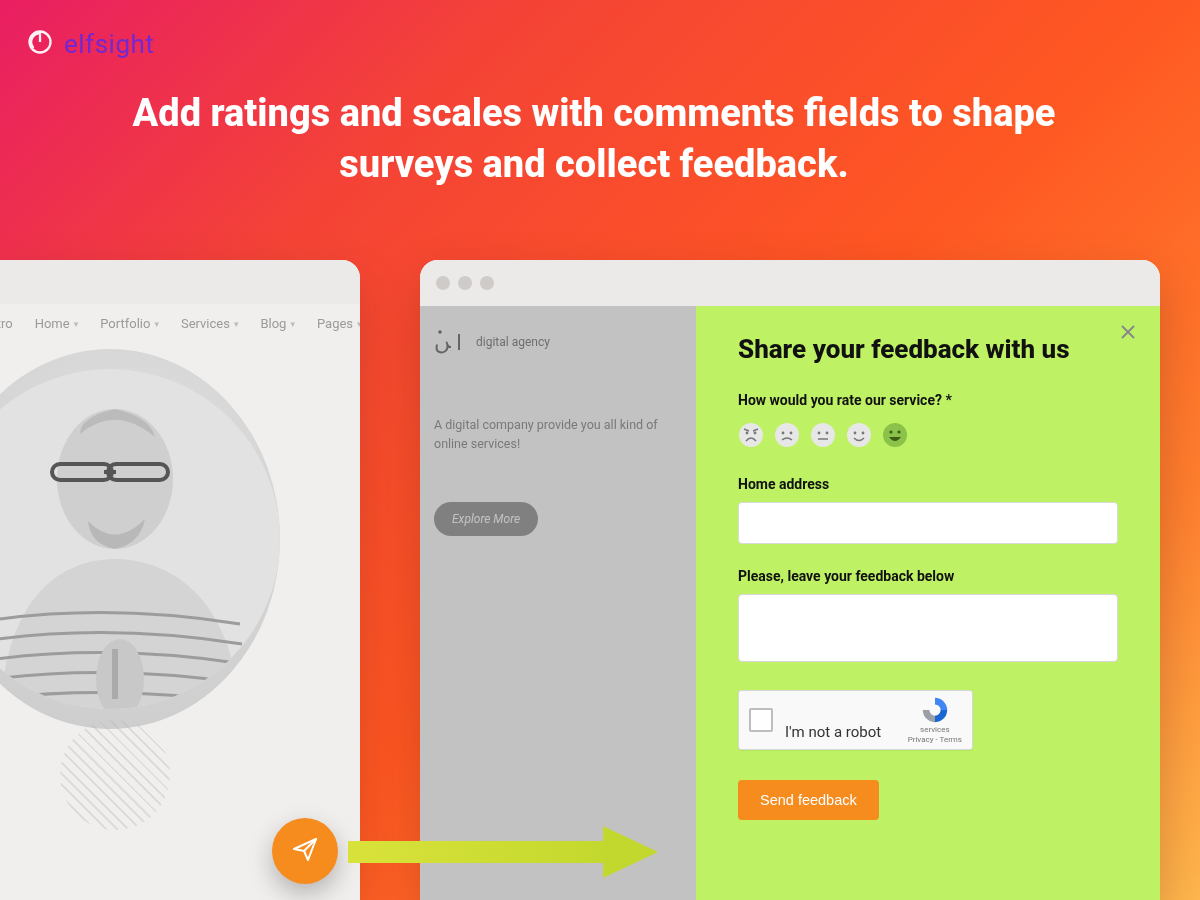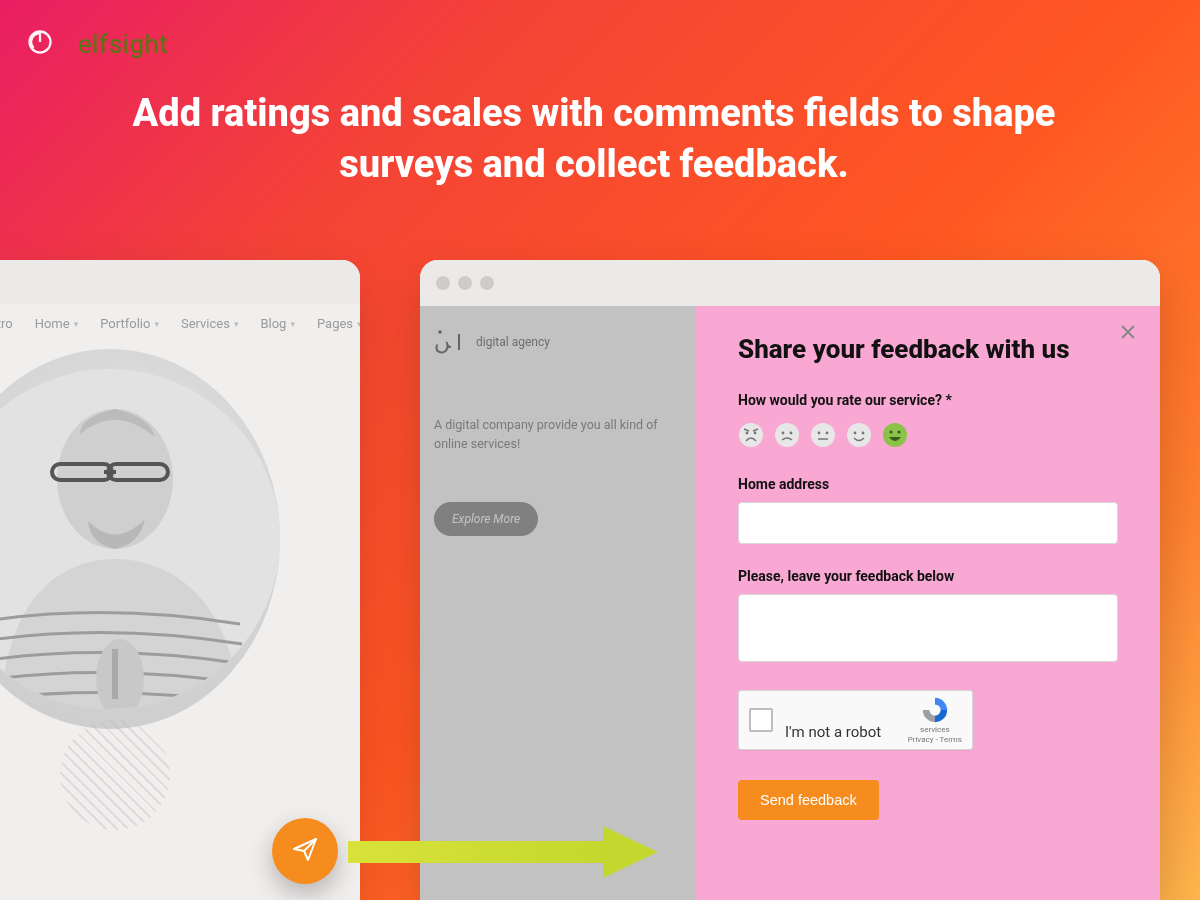--- a/index.html
+++ b/index.html
@@ -6,22 +6,22 @@
   html, body { width: 1200px; height: 900px; overflow: hidden; font-family: -apple-system, BlinkMacSystemFont, "Segoe UI", Roboto, Helvetica, Arial, sans-serif; }
   body {
     background: linear-gradient(135deg, #e91e63 0%, #f44336 25%, #ff5722 55%, #ff7e2e 80%, #ffb74d 100%);
     position: relative;
   }
 
   
   .logo {
     position: absolute;
     top: 28px; left: 26px;
-    display: flex; align-items: center; gap: 24px;
-    color: #4d7c0f; opacity: .95;
+    display: flex; align-items: center; gap: 10px;
+    color: #6d28d9; opacity: .95;
   }
   .logo svg { width: 28px; height: 28px; }
   .logo-text { font-size: 26px; font-weight: 400; letter-spacing: .5px; }
 
   
   .headline {
     position: absolute;
     top: 88px; left: 0; right: 12px;
     text-align: center;
     color: #fff;
@@ -110,21 +110,21 @@
     display: inline-block; margin-top: 30px;
     background: #888; color: #fff; font-size: 12px;
     padding: 10px 18px; border-radius: 20px; font-style: italic;
   }
 
   
   .form-col {
     flex: 1;
     padding: 28px 42px 20px 42px;
     position: relative;
-    background: #f9a8d4;
+    background: #bef264;
   }
   .close-x {
     position: absolute; top: 18px; right: 24px;
     color: #888; cursor: pointer;
   }
   .form-title { font-size: 26px; font-weight: 800; color: #111; margin-bottom: 28px; }
   .q-label { font-size: 14px; font-weight: 700; color: #111; margin-bottom: 14px; }
   .smileys { display: flex; gap: 10px; margin-bottom: 28px; }
   .smiley {
     width: 26px; height: 26px; border-radius: 50%;

